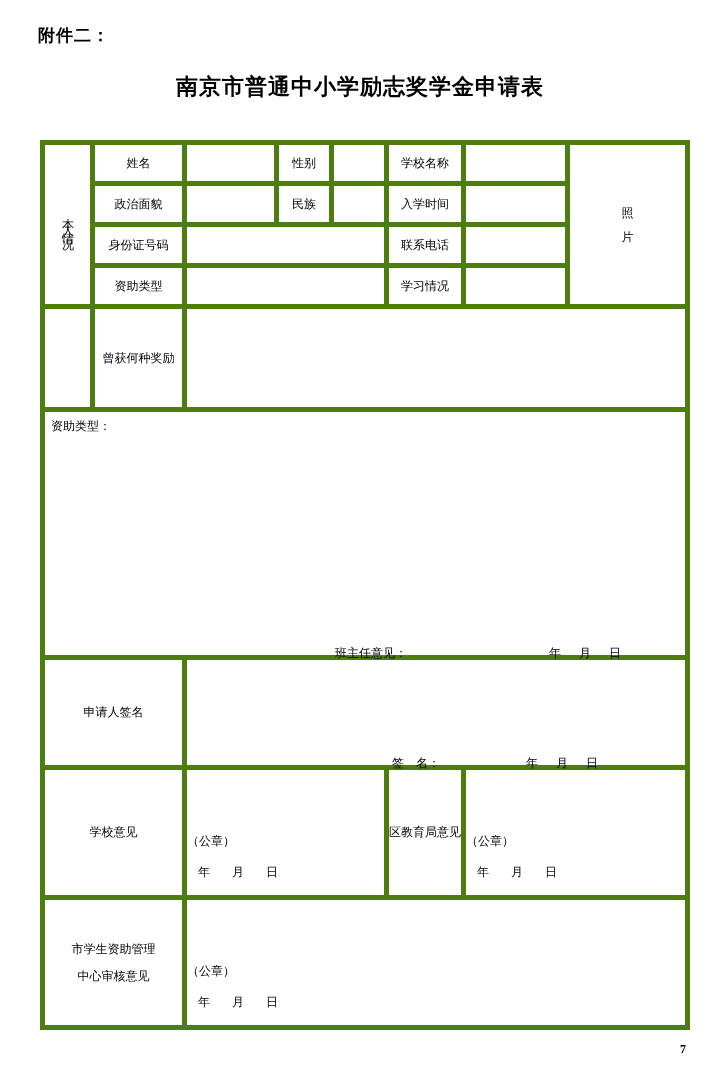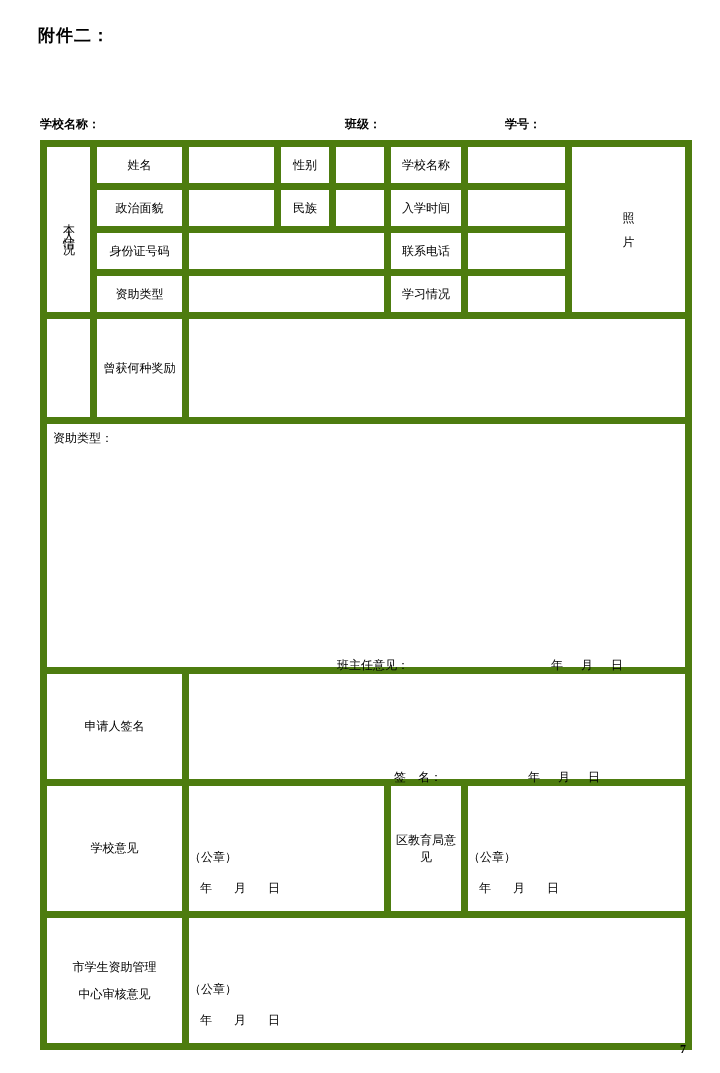--- a/index.html
+++ b/index.html
@@ -59,21 +59,21 @@
 
   table.form {
     position: absolute;
     left: 40px;
     top: 140px;
     width: 645px;
     border-collapse: collapse;
     table-layout: fixed;
   }
   table.form td {
-    border: 7px solid #4d7c0f;
+    border: 5px solid #4d7c0f;
     font-size: 12px;
     padding: 0;
     vertical-align: middle;
     text-align: center;
   }
   .cell-label {
     font-size: 12px;
   }
   .vert-label {
     writing-mode: vertical-rl;
@@ -145,26 +145,22 @@
     font-weight: bold;
   }
 </style>
 </head>
 <body>
 
 <div class="page">
 
   <div class="attach-label">附件二：</div>
 
-
-  <div class="header-row">
-    <span class="hdr hdr-school">学校名称：</span>
-    <span class="hdr hdr-class">班级：</span>
-    <span class="hdr hdr-num">学号：</span>
-  </div>
+  <div class="doc-title">南京市普通中小学励志奖学金申请表</div>
+
 
   <table class="form">
     <colgroup>
       <col style="width:50px">
       <col style="width:92px">
       <col style="width:92px">
       <col style="width:55px">
       <col style="width:55px">
       <col style="width:77px">
       <col style="width:104px">

